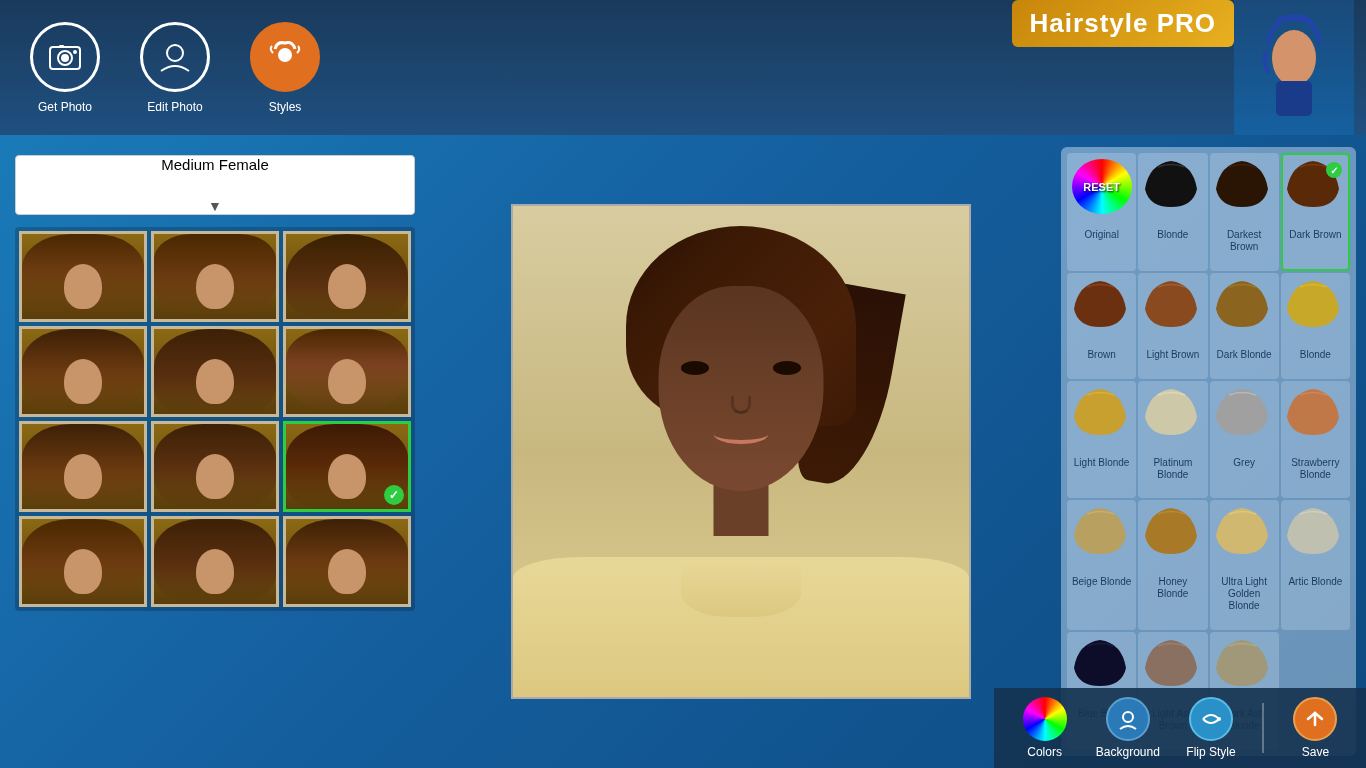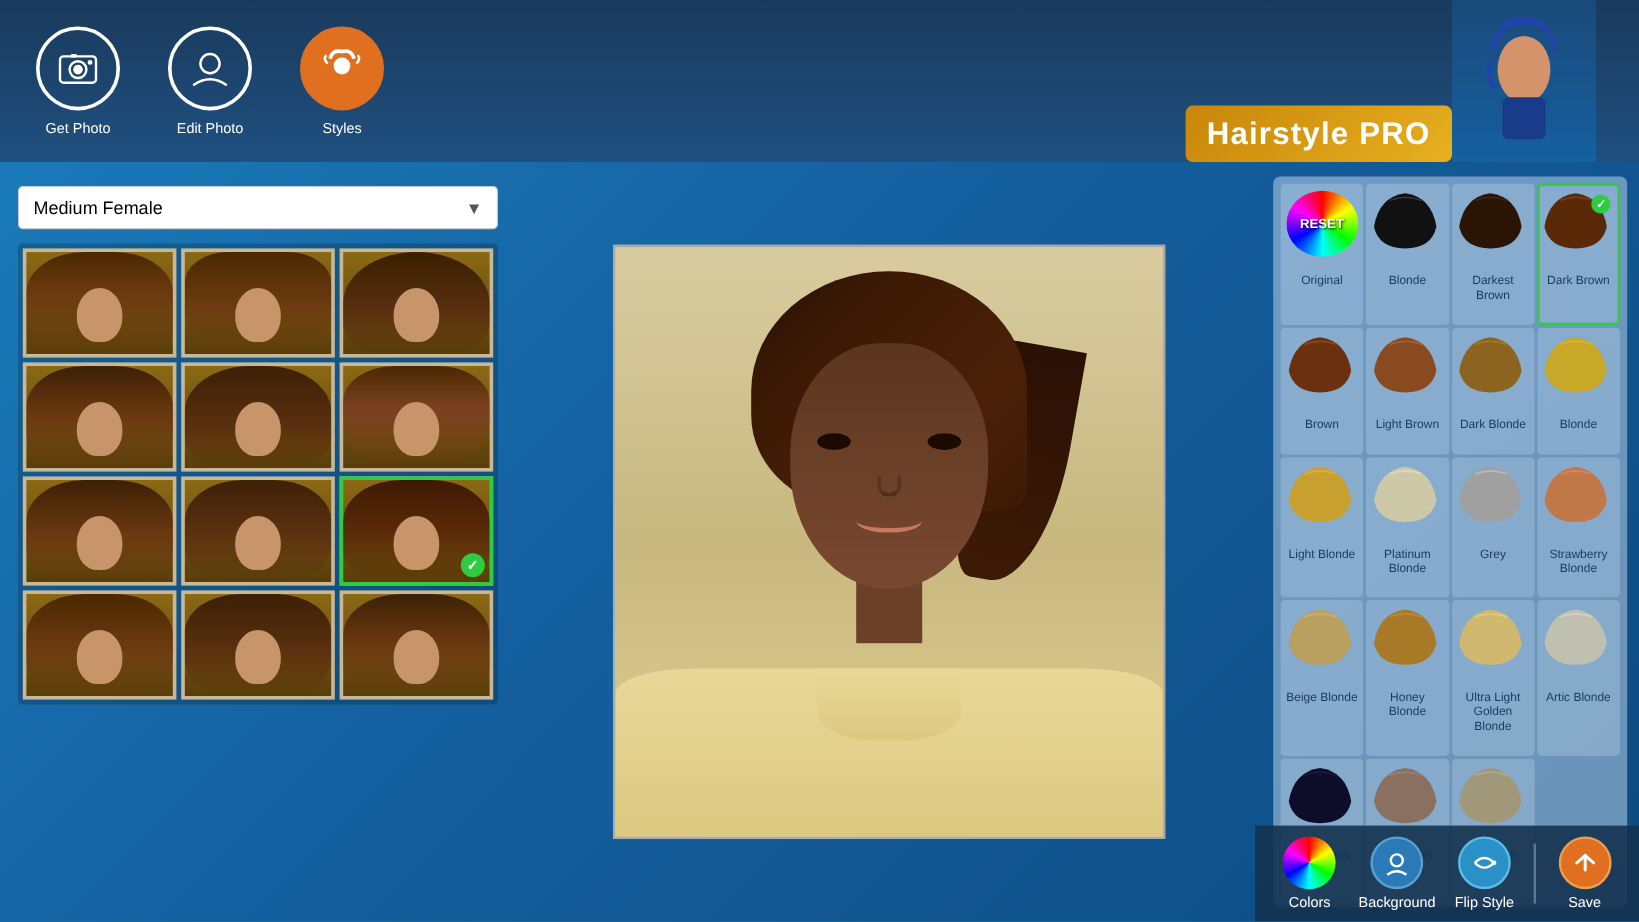--- a/index.html
+++ b/index.html
@@ -47,22 +47,22 @@
     .nav-label {
       font-size: 12px;
       color: white;
     }
     .brand-logo {
       position: absolute;
       right: 0;
       top: 0;
       height: 135px;
       display: flex;
-      align-items: flex-end;
-      padding-right: 36px;
+      align-items: flex-start;
+      padding-right: 12px;
     }
     .brand-text {
       background: linear-gradient(135deg, #c8860a, #e8b020);
       color: white;
       font-size: 26px;
       font-weight: bold;
       padding: 8px 18px;
       border-radius: 6px;
       letter-spacing: 1px;
     }
@@ -77,31 +77,32 @@
     }
 
     
     .left-panel {
       width: 430px;
       padding: 20px 15px;
       flex-shrink: 0;
     }
     .style-dropdown {
       width: 100%;
-      height: 36px;
+      height: 60px;
       background: white;
       border: 1px solid #ccc;
       border-radius: 4px;
       padding: 0 12px;
       font-size: 15px;
       display: flex;
       align-items: center;
       justify-content: space-between;
       cursor: pointer;
       margin-bottom: 12px;
+      flex-direction: column;
     }
     .style-dropdown-arrow {
       font-size: 14px;
       color: #555;
     }
     .style-grid {
       display: grid;
       grid-template-columns: repeat(3, 1fr);
       gap: 4px;
       background: rgba(0,0,0,0.2);
@@ -255,21 +256,21 @@
       color: white;
       font-size: 10px;
       font-weight: bold;
     }
 
     
     .bottom-bar {
       position: absolute;
       bottom: 0;
       right: 0;
-      width: 320px;
+      width: 372px;
       height: 80px;
       background: rgba(20,50,80,0.9);
       display: flex;
       align-items: center;
       justify-content: space-around;
       padding: 0 10px;
       text-align: right;
     }
     .bottom-action {
       display: flex;

